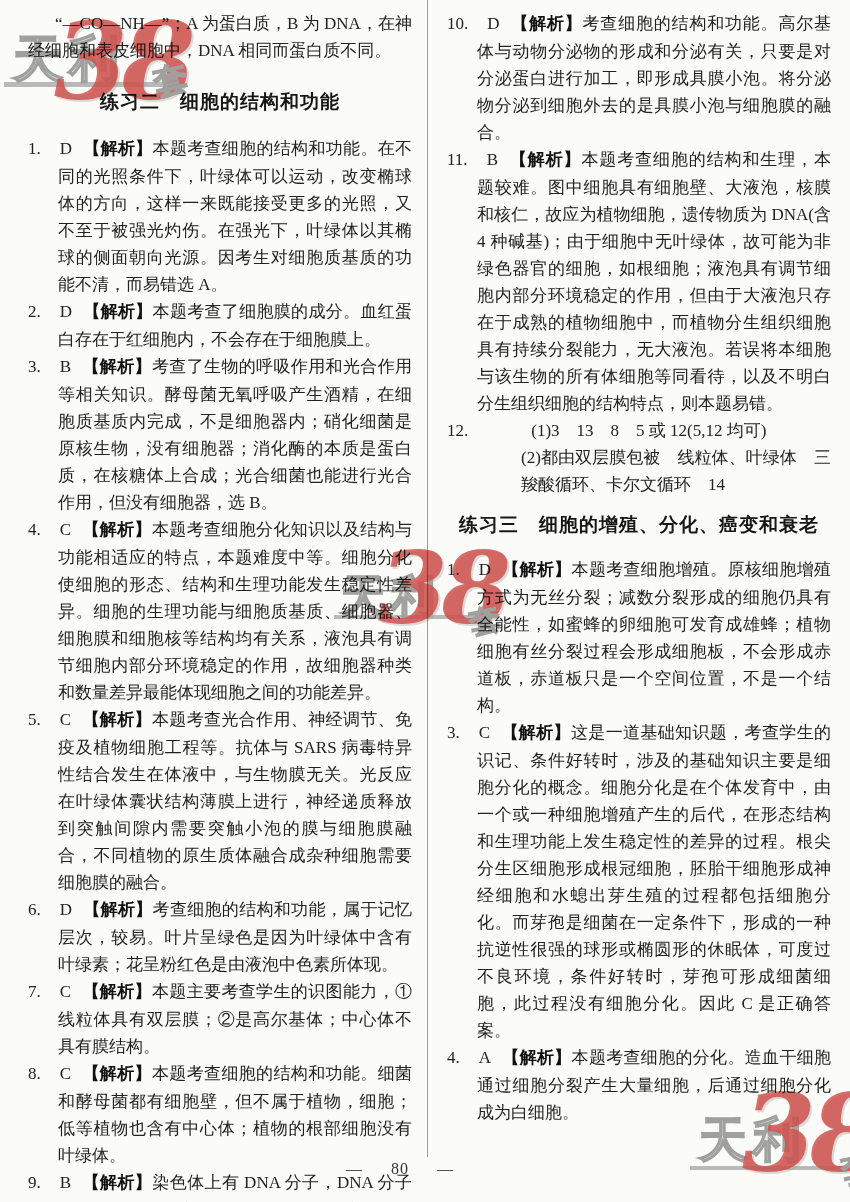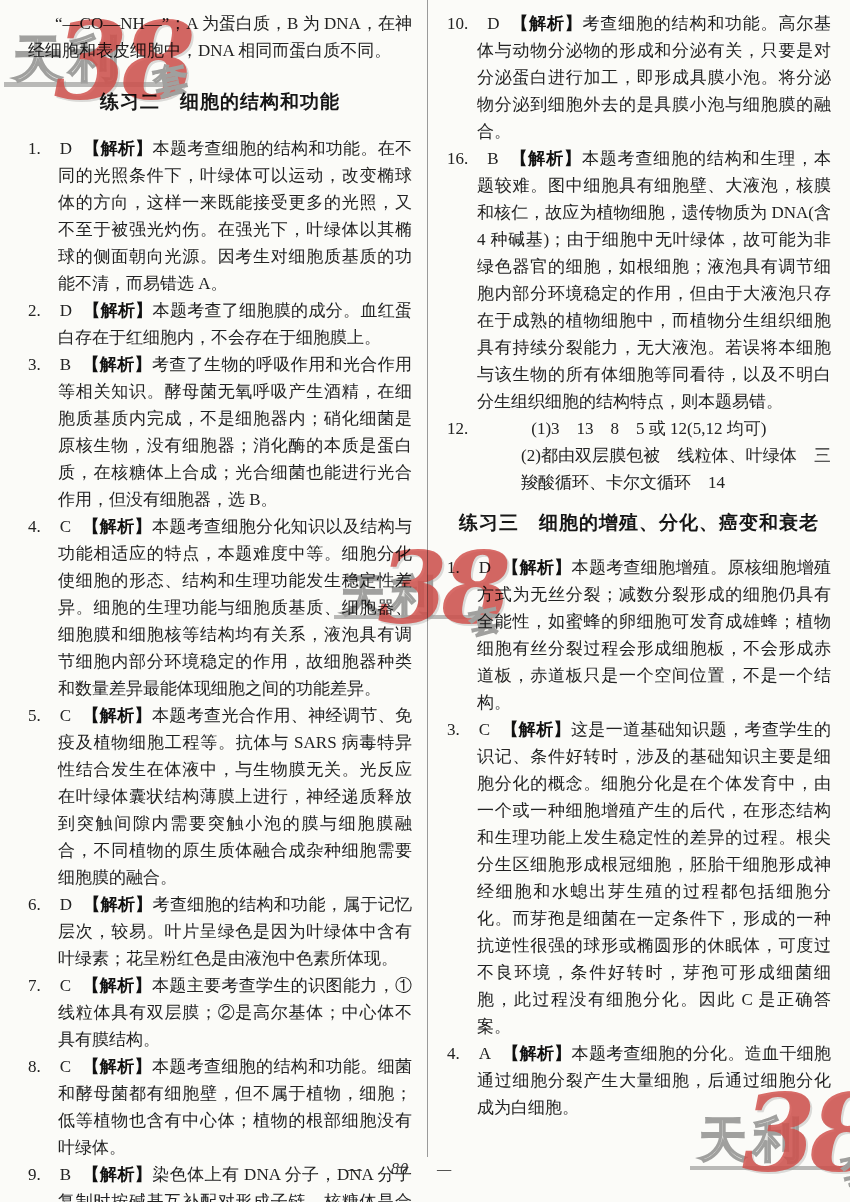--- a/index.html
+++ b/index.html
@@ -34,32 +34,31 @@
     font-weight:bold; font-size:19px; line-height:26px;
     text-align:center; letter-spacing:1px; color:#161616;
     margin:25px 0 20px 0; text-indent:0;
   }
   .col-right h2.section-heading { margin:14px 0 18px 0; }
 
   .item { padding-left:30px; text-indent:-30px; }
   .item .num { margin-right:19px; }
   .item .ans { margin-right:11px; }
   .item b.tag {
-    font-family:Liberation Sans, sans-serif;
+    font-family:Liberation Mono, monospace;
     font-weight:bold; color:#111;
   }
   .item .part { display:block; text-indent:0;margin-left:44px; }
   .item .part-first { display:inline; }
 
   
   .footer {
     position:absolute; left:0; top:1160px; width:800px;
     text-align:center; font-size:16px; color:#333; z-index:2;
     letter-spacing:1px;
-    font-style:italic;
   }
   .footer span { margin:0 14px; }
 
   
   .wm {
     position:absolute; z-index:3; pointer-events:none;
     mix-blend-mode:multiply;
   }
   .wm span { position:absolute; white-space:nowrap; }
   .wm .brand {
@@ -118,21 +117,21 @@
         <div class="item"><span class="num">8.</span><span class="ans">C</span><b class="tag">【解析】</b><span class="txt">本题考查细胞的结构和功能。细菌和酵母菌都有细胞壁，但不属于植物，细胞；低等植物也含有中心体；植物的根部细胞没有叶绿体。</span></div>
         <div class="item"><span class="num">9.</span><span class="ans">B</span><b class="tag">【解析】</b><span class="txt">染色体上有 DNA 分子，DNA 分子复制时按碱基互补配对形成子链。核糖体是合成蛋白质的场所，翻译合成蛋白质时 mRNA 上的密码子与 tRNA 上的反密码子碱基互补配对。属于理解应用层次，中档题。</span></div>
       </div>
   </div>
 
   <div class="divider"></div>
 
   <div class="col col-right">
     <div id="list-ex2-right">
         <div class="item"><span class="num">10.</span><span class="ans">D</span><b class="tag">【解析】</b><span class="txt">考查细胞的结构和功能。高尔基体与动物分泌物的形成和分泌有关，只要是对分泌蛋白进行加工，即形成具膜小泡。将分泌物分泌到细胞外去的是具膜小泡与细胞膜的融合。</span></div>
-        <div class="item"><span class="num">16.</span><span class="ans">B</span><b class="tag">【解析】</b><span class="txt">本题考查细胞的结构和生理，本题较难。图中细胞具有细胞壁、大液泡，核膜和核仁，故应为植物细胞，遗传物质为 DNA(含 4 种碱基)；由于细胞中无叶绿体，故可能为非绿色器官的细胞，如根细胞；液泡具有调节细胞内部分环境稳定的作用，但由于大液泡只存在于成熟的植物细胞中，而植物分生组织细胞具有持续分裂能力，无大液泡。若误将本细胞与该生物的所有体细胞等同看待，以及不明白分生组织细胞的结构特点，则本题易错。</span></div>
+        <div class="item"><span class="num">11.</span><span class="ans">B</span><b class="tag">【解析】</b><span class="txt">本题考查细胞的结构和生理，本题较难。图中细胞具有细胞壁、大液泡，核膜和核仁，故应为植物细胞，遗传物质为 DNA(含 4 种碱基)；由于细胞中无叶绿体，故可能为非绿色器官的细胞，如根细胞；液泡具有调节细胞内部分环境稳定的作用，但由于大液泡只存在于成熟的植物细胞中，而植物分生组织细胞具有持续分裂能力，无大液泡。若误将本细胞与该生物的所有体细胞等同看待，以及不明白分生组织细胞的结构特点，则本题易错。</span></div>
         <div class="item"><span class="num">12.</span><span class="part part-first">(1)3　13　8　5 或 12(5,12 均可)</span><div class="part">(2)都由双层膜包被　线粒体、叶绿体　三羧酸循环、卡尔文循环　14</div></div>
       </div>
     <h2 class="section-heading">练习三　细胞的增殖、分化、癌变和衰老</h2>
     <div id="list-ex3">
         <div class="item"><span class="num">1.</span><span class="ans">D</span><b class="tag">【解析】</b><span class="txt">本题考查细胞增殖。原核细胞增殖方式为无丝分裂；减数分裂形成的细胞仍具有全能性，如蜜蜂的卵细胞可发育成雄蜂；植物细胞有丝分裂过程会形成细胞板，不会形成赤道板，赤道板只是一个空间位置，不是一个结构。</span></div>
         <div class="item"><span class="num">3.</span><span class="ans">C</span><b class="tag">【解析】</b><span class="txt">这是一道基础知识题，考查学生的识记、条件好转时，涉及的基础知识主要是细胞分化的概念。细胞分化是在个体发育中，由一个或一种细胞增殖产生的后代，在形态结构和生理功能上发生稳定性的差异的过程。根尖分生区细胞形成根冠细胞，胚胎干细胞形成神经细胞和水螅出芽生殖的过程都包括细胞分化。而芽孢是细菌在一定条件下，形成的一种抗逆性很强的球形或椭圆形的休眠体，可度过不良环境，条件好转时，芽孢可形成细菌细胞，此过程没有细胞分化。因此 C 是正确答案。</span></div>
         <div class="item"><span class="num">4.</span><span class="ans">A</span><b class="tag">【解析】</b><span class="txt">本题考查细胞的分化。造血干细胞通过细胞分裂产生大量细胞，后通过细胞分化成为白细胞。</span></div>
       </div>
   </div>
 

